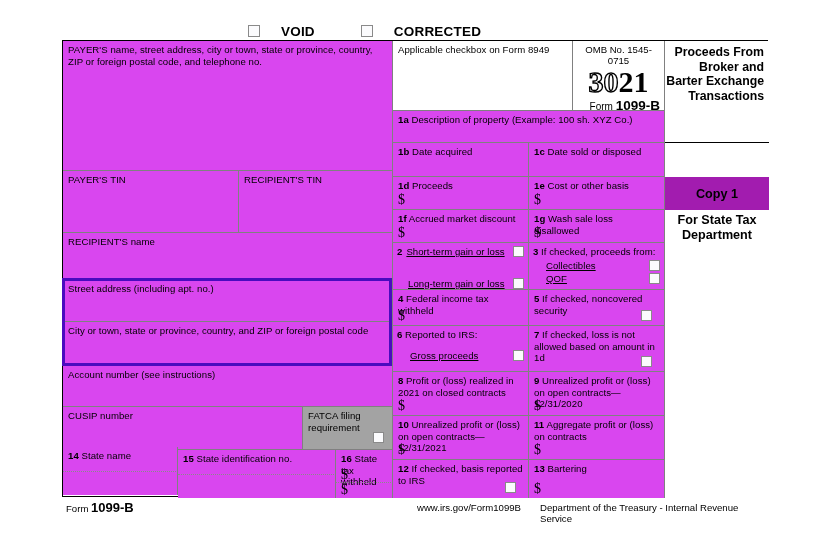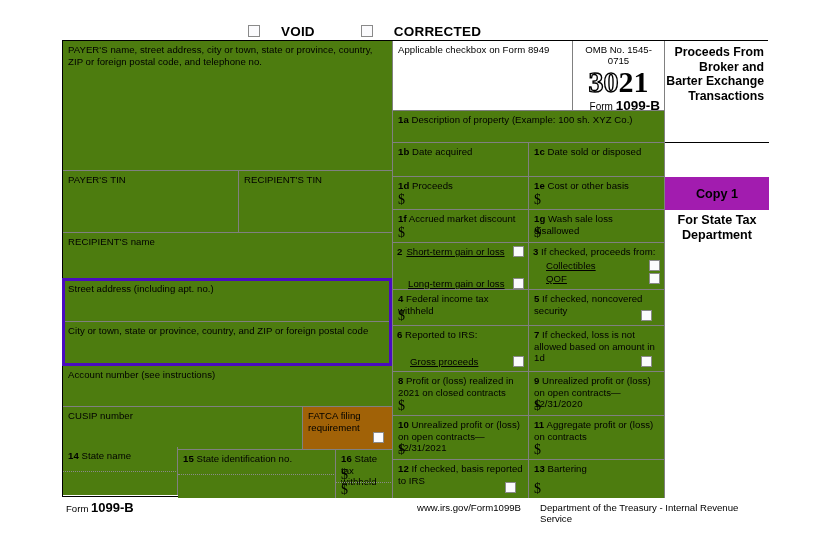--- a/index.html
+++ b/index.html
@@ -25,21 +25,21 @@
   }
   .chk.sm{width:11px;height:11px;}
 
   
   .form{
     position:absolute;left:62px;top:40px;width:706px;height:457px;
     border:1px solid #000;box-sizing:border-box;background:#fff;
   }
   .cell{
     position:absolute;box-sizing:border-box;
-    background:#4d7c0f;
+    background:#d946ef;
     border-right:1px solid #808080;border-bottom:1px solid #808080;
     padding:3px 5px;overflow:hidden;
   }
   .cell.white{background:#ffffff;}
   .cell.nb{border:none;}
   .cap{font-size:9.6px;line-height:11.5px;letter-spacing:.05px;}
   .num{font-weight:bold;}
   .dollar{font-size:14px;line-height:14px;font-family:"Liberation Serif",serif;}
   .money{position:absolute;left:5px;bottom:2px;}
 
@@ -129,21 +129,21 @@
       <div class="cap">City or town, state or province, country, and ZIP or foreign postal code</div>
     </div>
 
     <div class="cell" style="left:0;top:325px;width:330px;height:41px;">
       <div class="cap">Account number (see instructions)</div>
     </div>
 
     <div class="cell" style="left:0;top:366px;width:240px;height:43px;">
       <div class="cap">CUSIP number</div>
     </div>
-    <div class="cell" style="left:240px;top:366px;width:90px;height:43px;background:#a16207;">
+    <div class="cell" style="left:240px;top:366px;width:90px;height:43px;background:#a3a3a3;">
       <div class="cap">FATCA filing requirement</div>
       <span class="chk sm" style="position:absolute;right:8px;bottom:6px;"></span>
     </div>
 
     <div class="cell" style="left:0;top:406px;width:115px;height:48px;border-bottom:none;">
       <div class="cap"><span class="num">14</span>
         <span>State name</span></div>
       <div class="dotted" style="left:0;top:24px;width:115px;"></div>
     </div>
     <div class="cell" style="left:115px;top:409px;width:158px;height:48px;border-bottom:none;">
@@ -263,21 +263,21 @@
     <div class="cell" style="left:466px;top:249px;width:136px;height:36px;">
       <div class="cap"><span class="num">5</span>
         <span>If checked, noncovered security</span></div>
       <span class="chk sm" style="position:absolute;right:12px;bottom:4px;"></span>
     </div>
     <div class="cell nb" style="left:602px;top:249px;width:104px;height:36px;background:#ffffff;"></div>
 
     <div class="cell" style="left:330px;top:285px;width:136px;height:46px;padding:3px 4px;">
       <div class="cap"><span class="num">6</span>
         <span>Reported to IRS:</span></div>
-      <div class="cap cbline" style="margin-top:15px;justify-content:center;">
+      <div class="cap cbline" style="margin-top:9px;justify-content:center;">
           <span style="width:13px;display:inline-block;"></span>
         <span class="t">Gross proceeds</span>
         <span class="chk sm inline-chk"></span>
         </div>
       <div class="cap cbline" style="margin-top:14px;">
           <span style="width:13px;display:inline-block;"></span>
         <span class="t">Net proceeds</span>
         <span class="chk sm inline-chk"></span>
         </div>
     </div>

